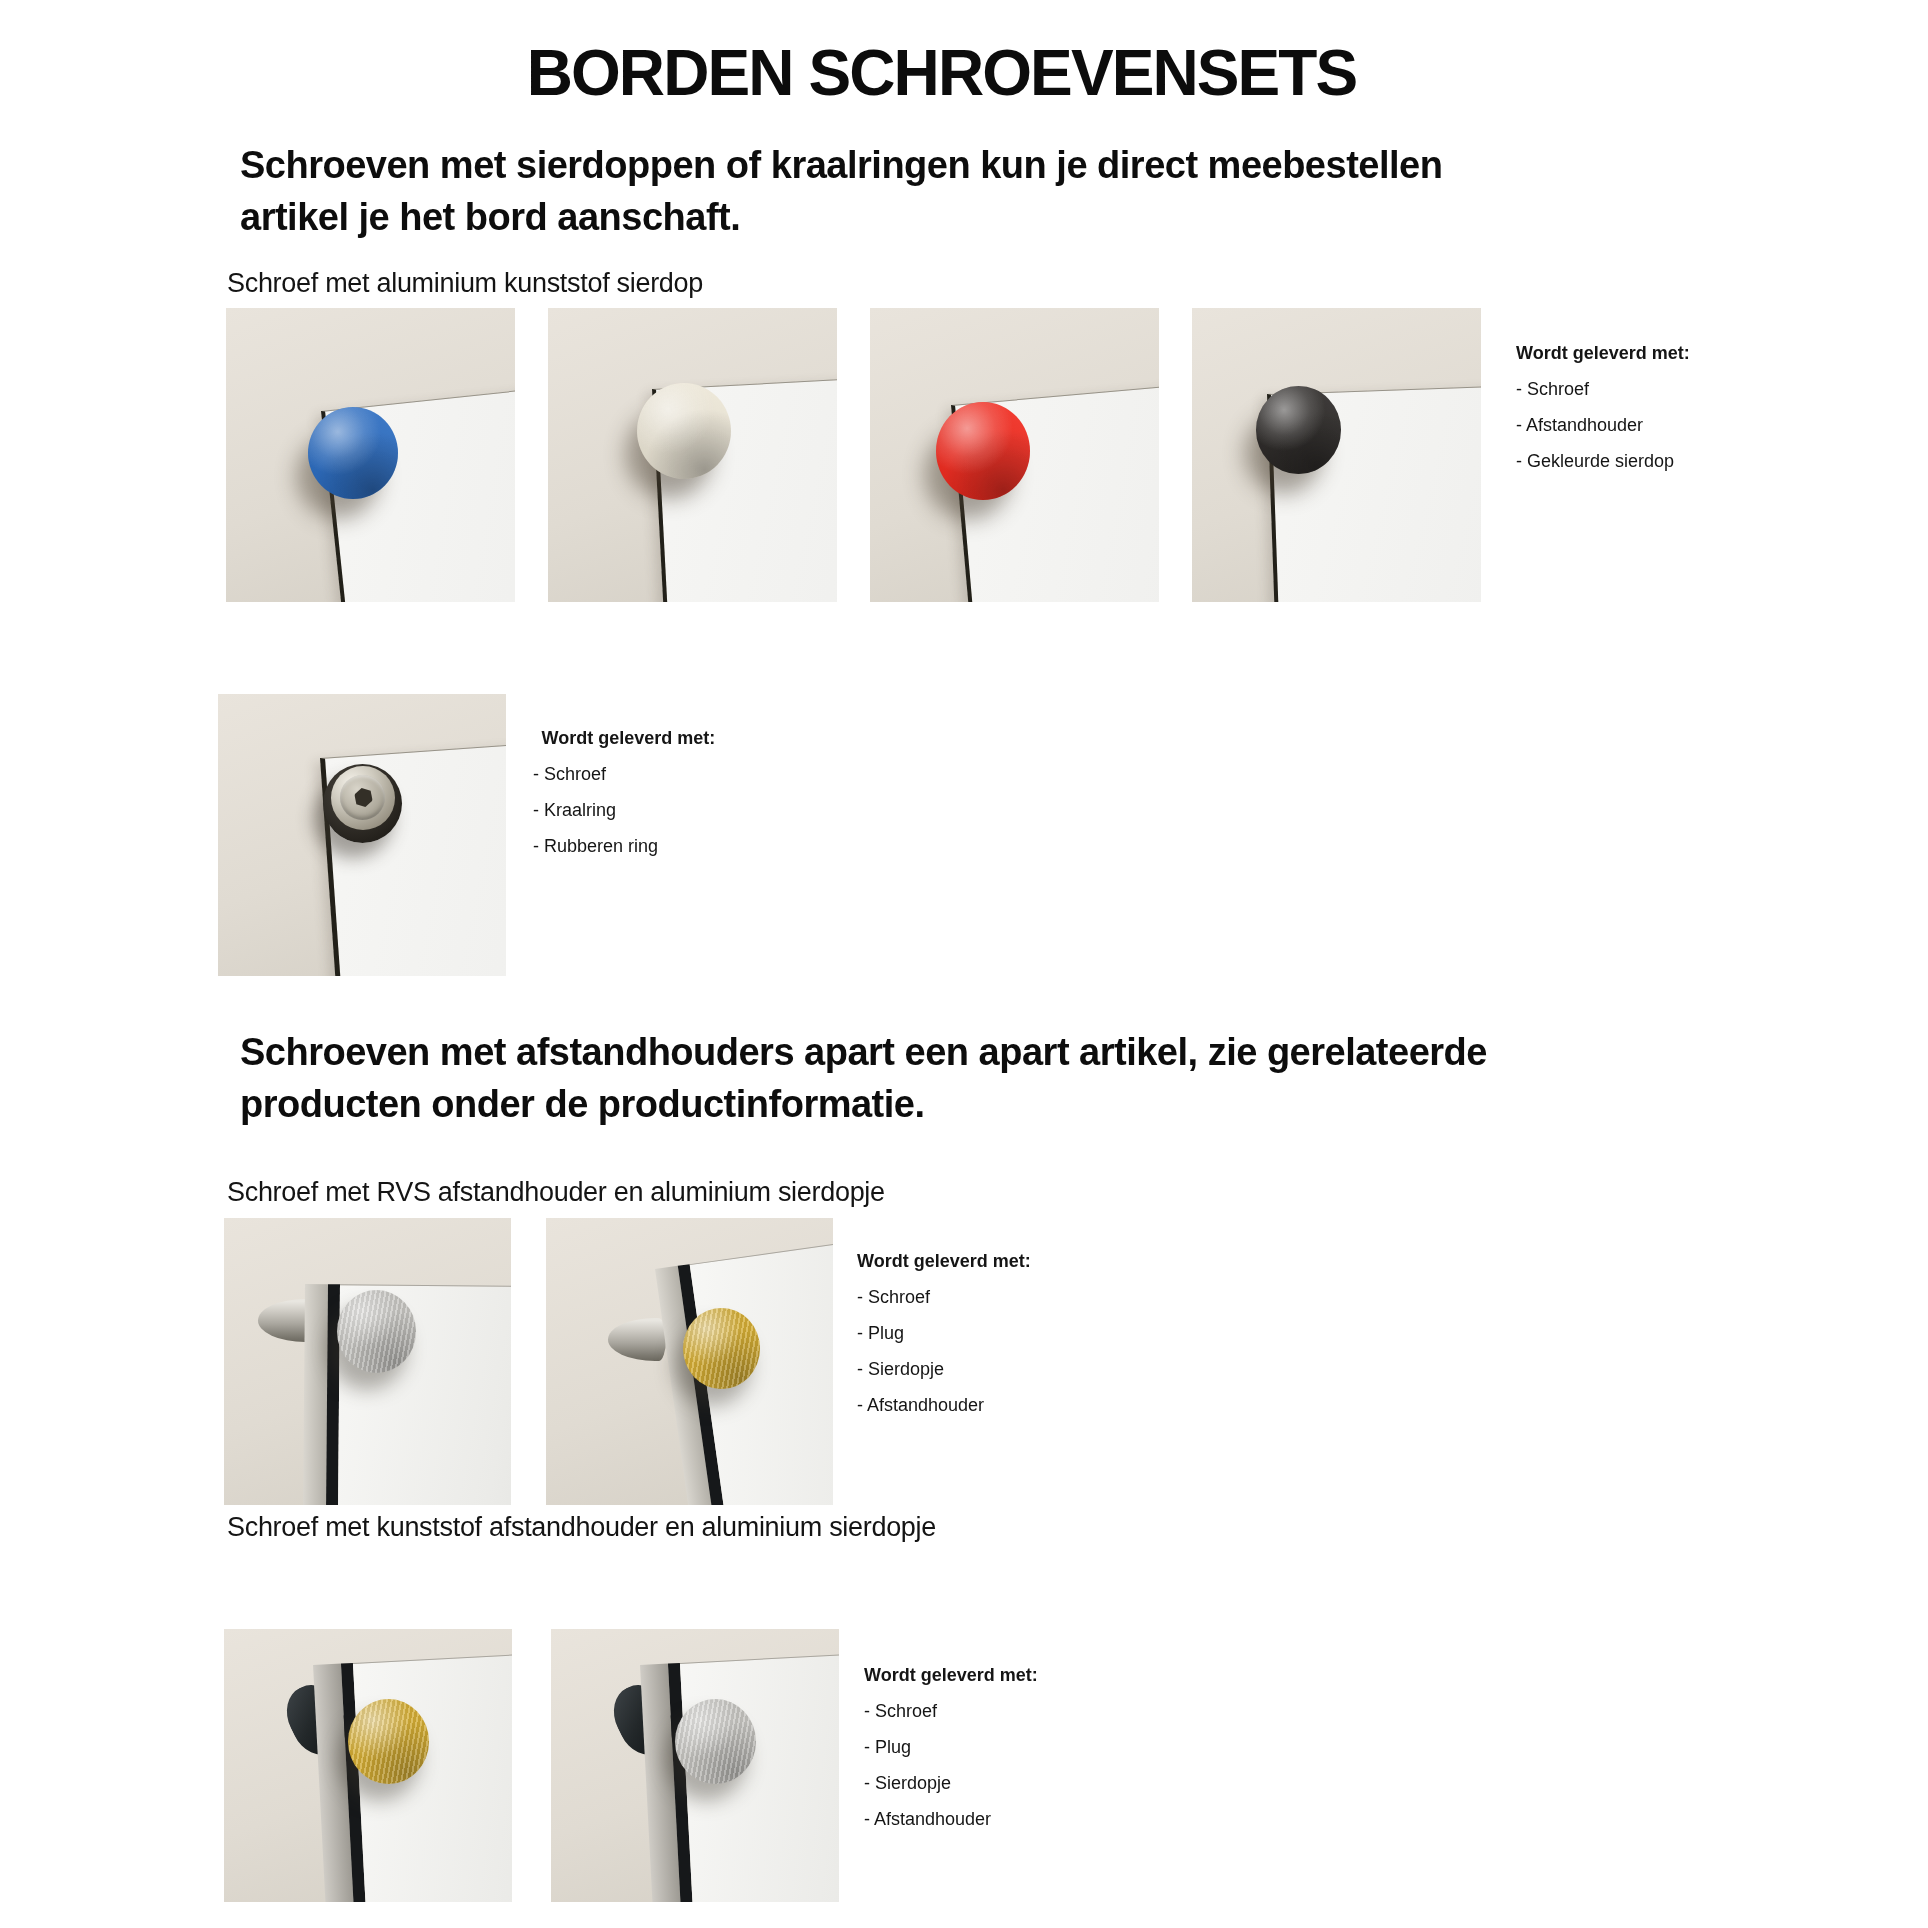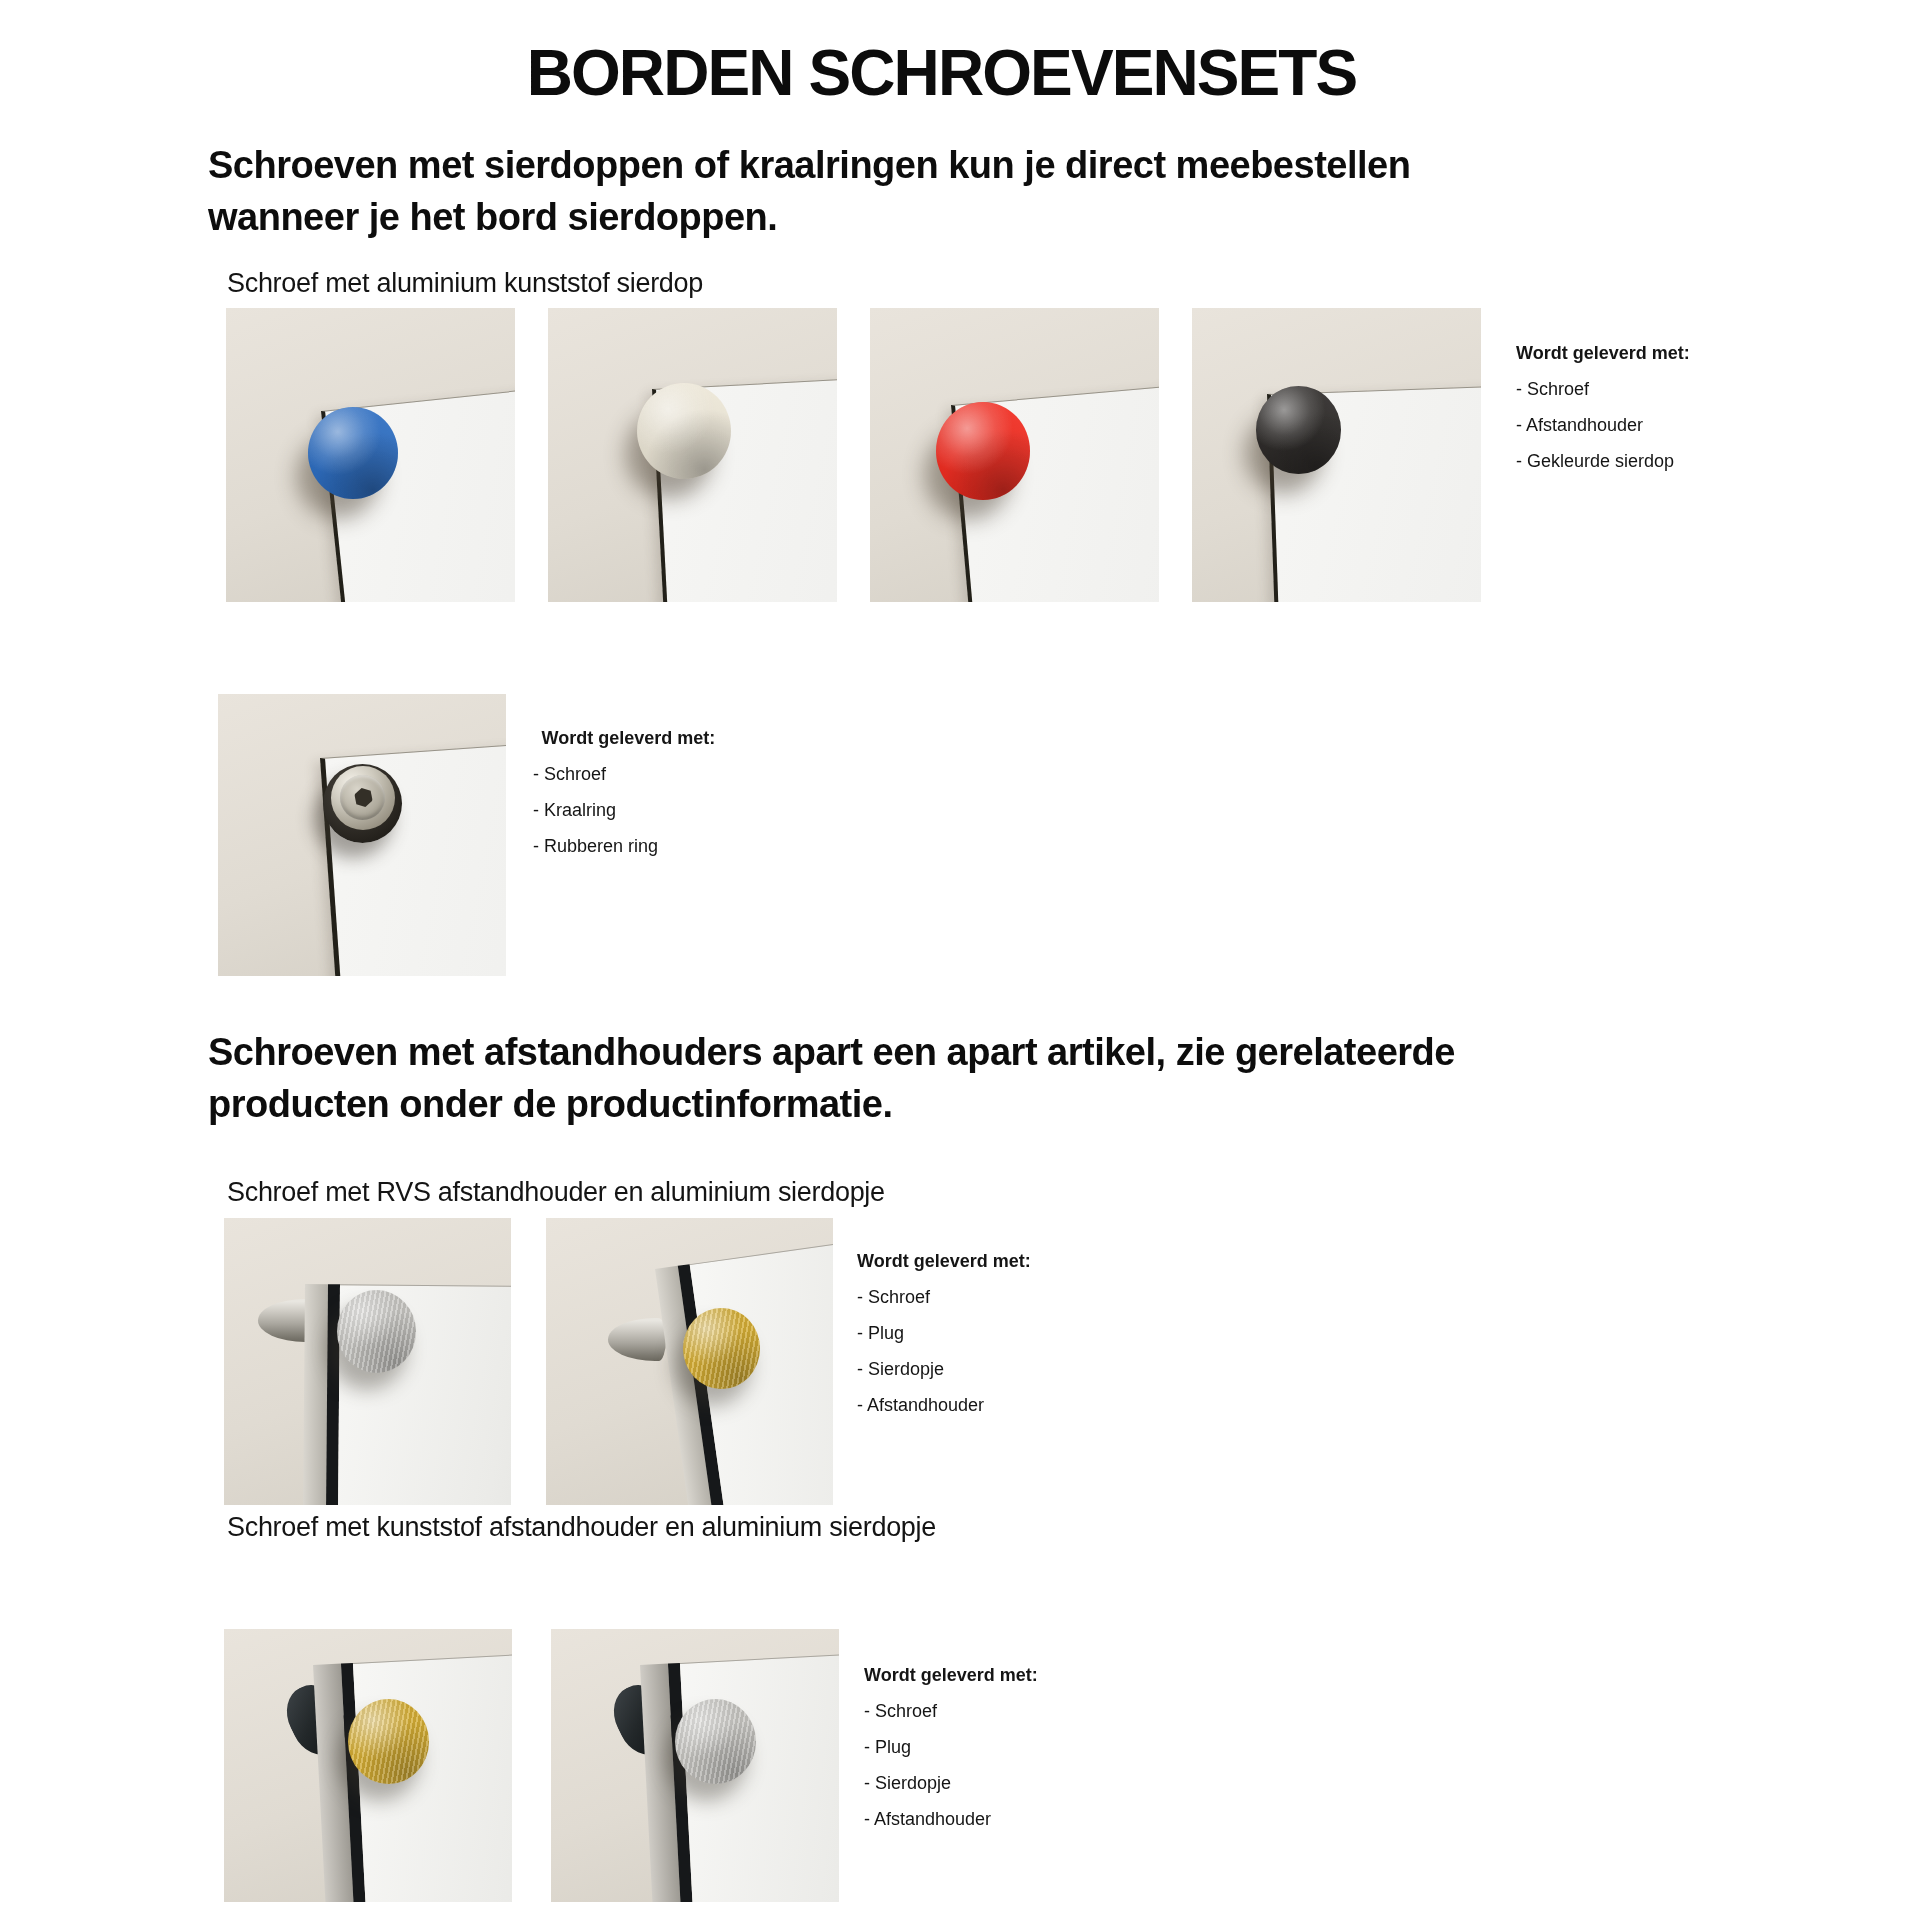--- a/index.html
+++ b/index.html
@@ -6,21 +6,21 @@
   .page {
     position:relative; width:1928px; height:1928px; background:#ffffff;
     font-family:"Liberation Sans", sans-serif; color:#111111; overflow:hidden;
   }
   
   .title {
     position:absolute; left:0; top:36px; width:1883px; text-align:center;
     font-size:64px; font-weight:bold; letter-spacing:-1.9px; color:#0c0c0c;
   }
   .intro, .note {
-    position:absolute; left:208px; font-size:38px; font-weight:bold;
+    position:absolute; left:240px; font-size:38px; font-weight:bold;
     letter-spacing:-0.5px; line-height:52px; color:#0d0d0d;
   }
   .intro { top:139px; }
   .note  { top:1026px; }
   .sec-label {
     position:absolute; left:227px; font-size:27px; letter-spacing:-0.3px; color:#141414;
   }
   .delivery { position:absolute; font-size:18px; line-height:36px; color:#151515; }
   .delivery .hdr { font-weight:bold; }
   .delivery.indent-hdr .hdr { padding-left:8.5px; }
@@ -116,21 +116,21 @@
 </style>
 </head>
 <body>
 
 <div class="page">
 
   <div class="title">BORDEN SCHROEVENSETS</div>
 
   <div class="intro">
     <div>Schroeven met sierdoppen of kraalringen kun je direct meebestellen</div>
-    <div>wanneer je het bord sierdoppen.</div>
+    <div>artikel je het bord aanschaft.</div>
   </div>
 
   <div class="sec-label" style="top:268px">Schroef met aluminium kunststof sierdop</div>
 
   <div class="row row-caps">
     <figure class="photo ph-blue" style="margin:0">
       <div class="board"></div>
       <div class="cap" style="background-color: rgb(42, 108, 194);"></div>
     </figure>
     <figure class="photo ph-white" style="margin:0">

